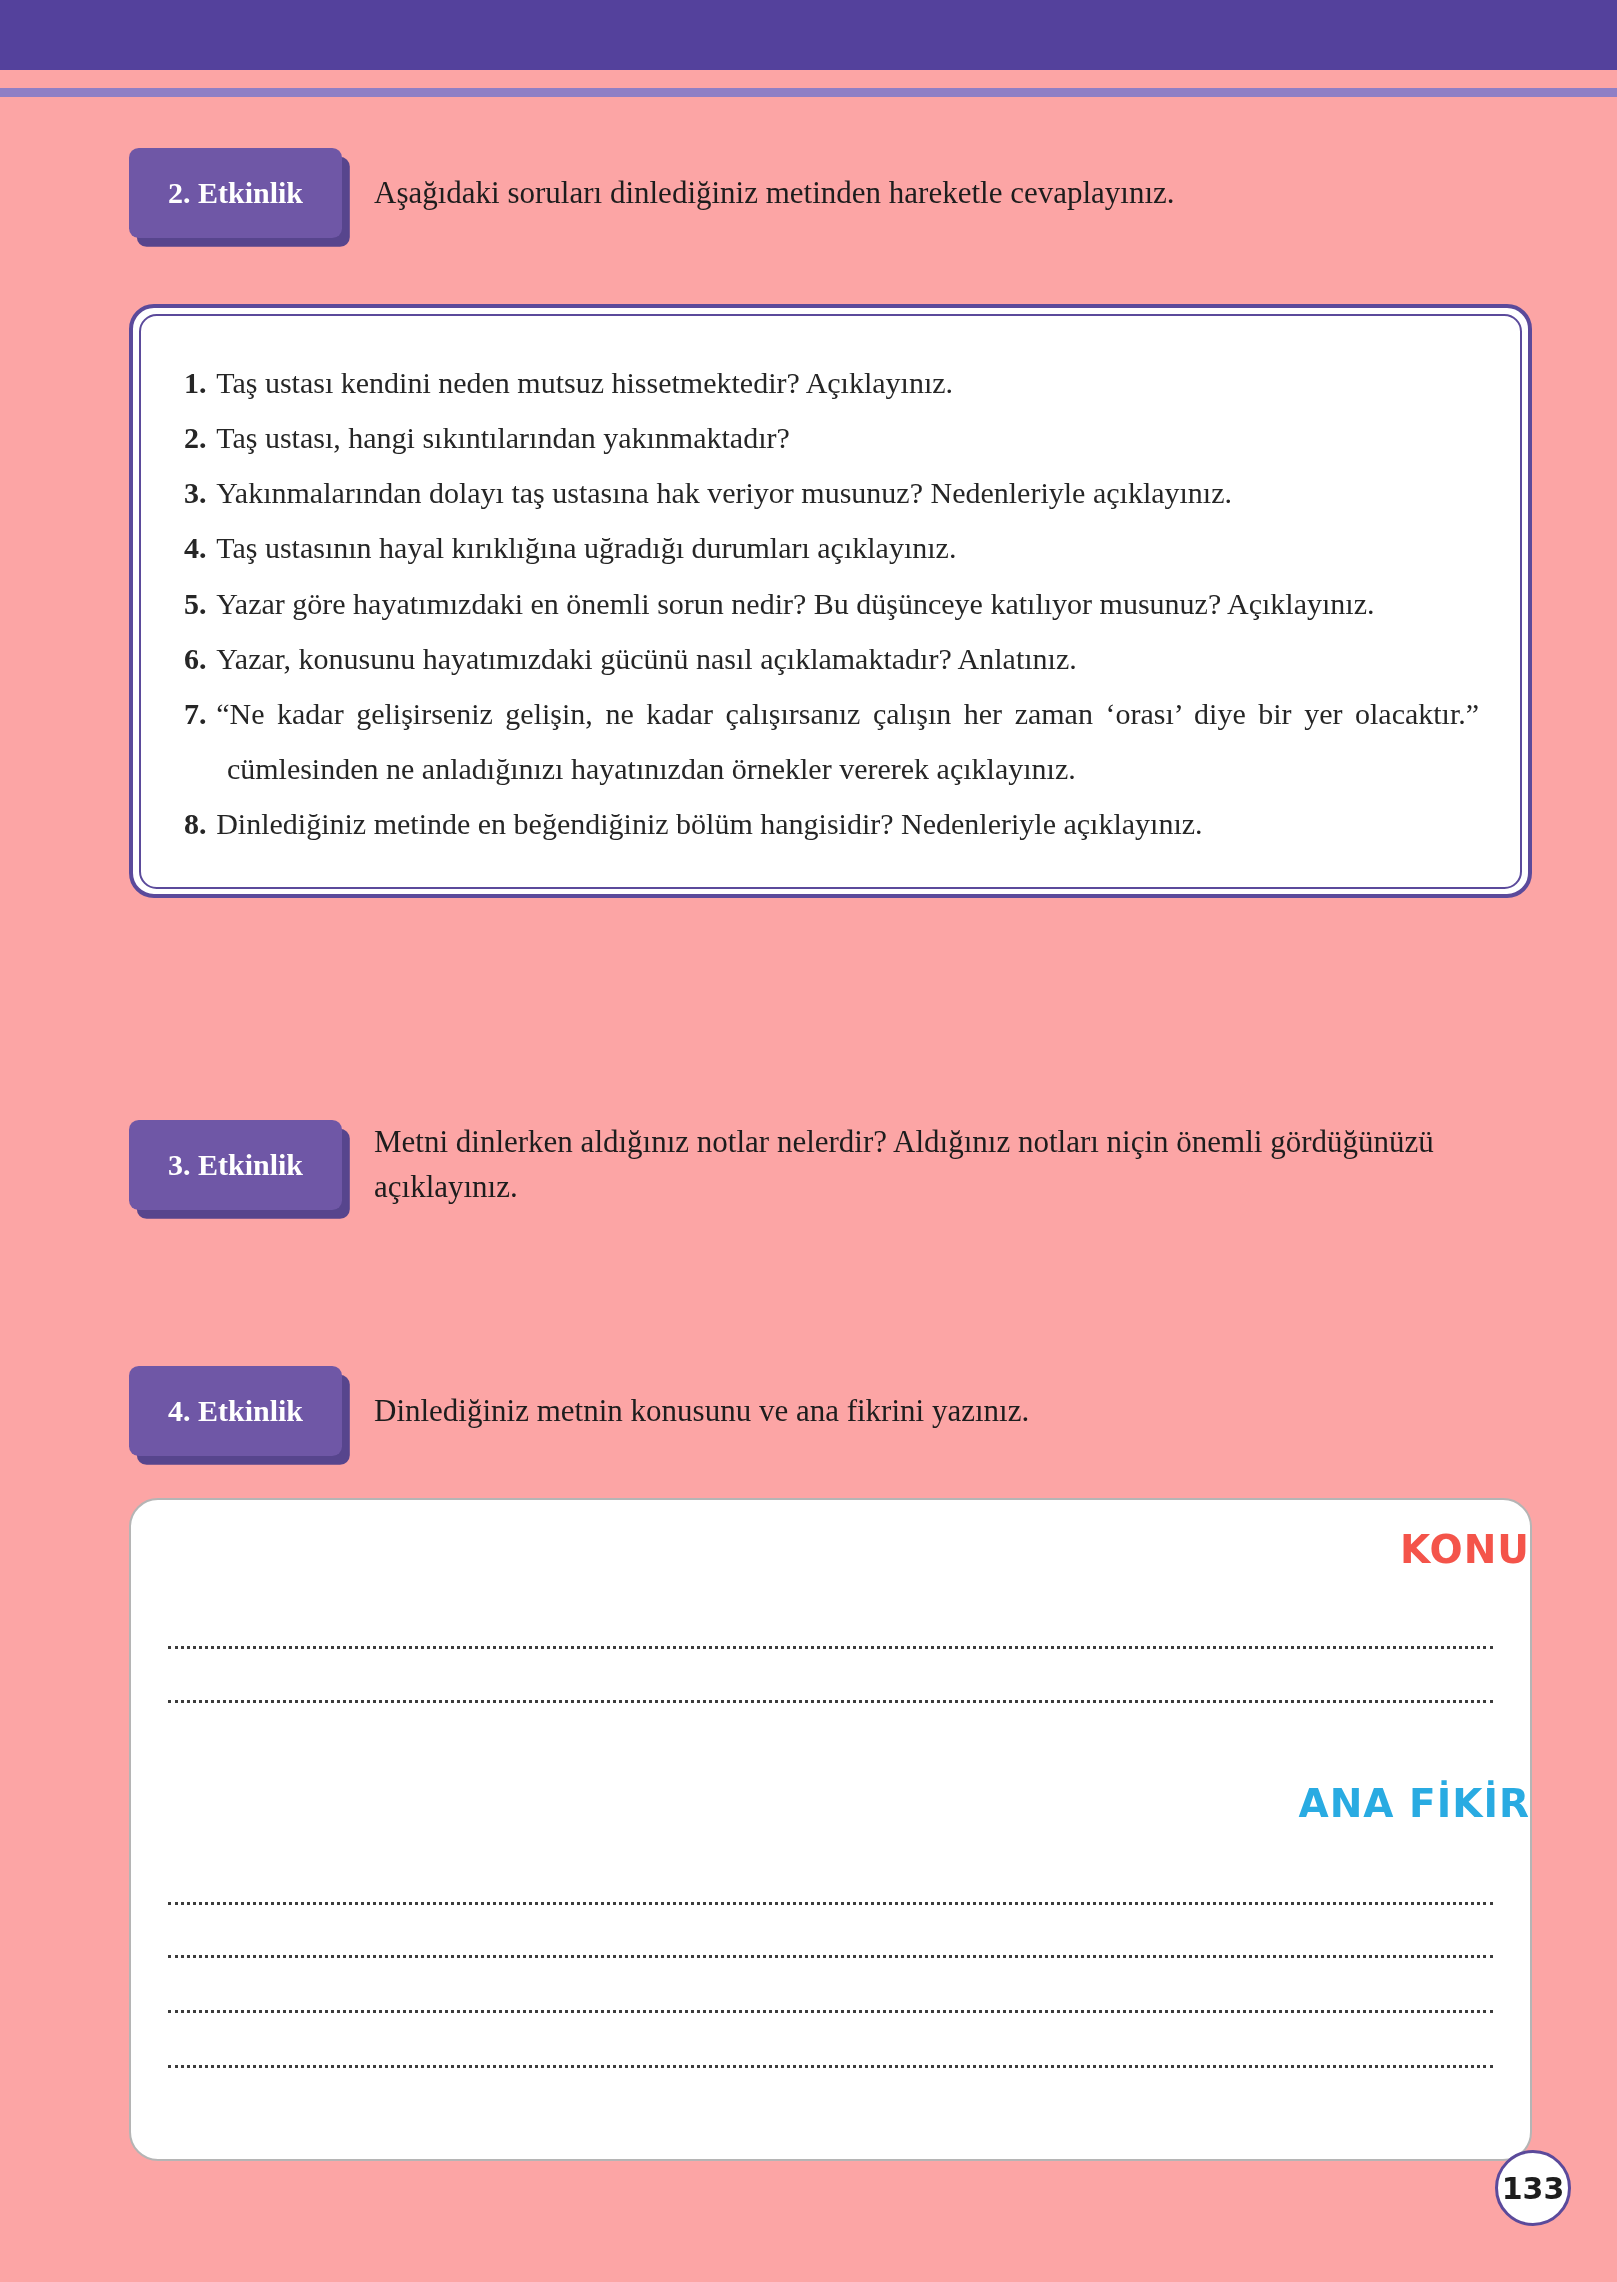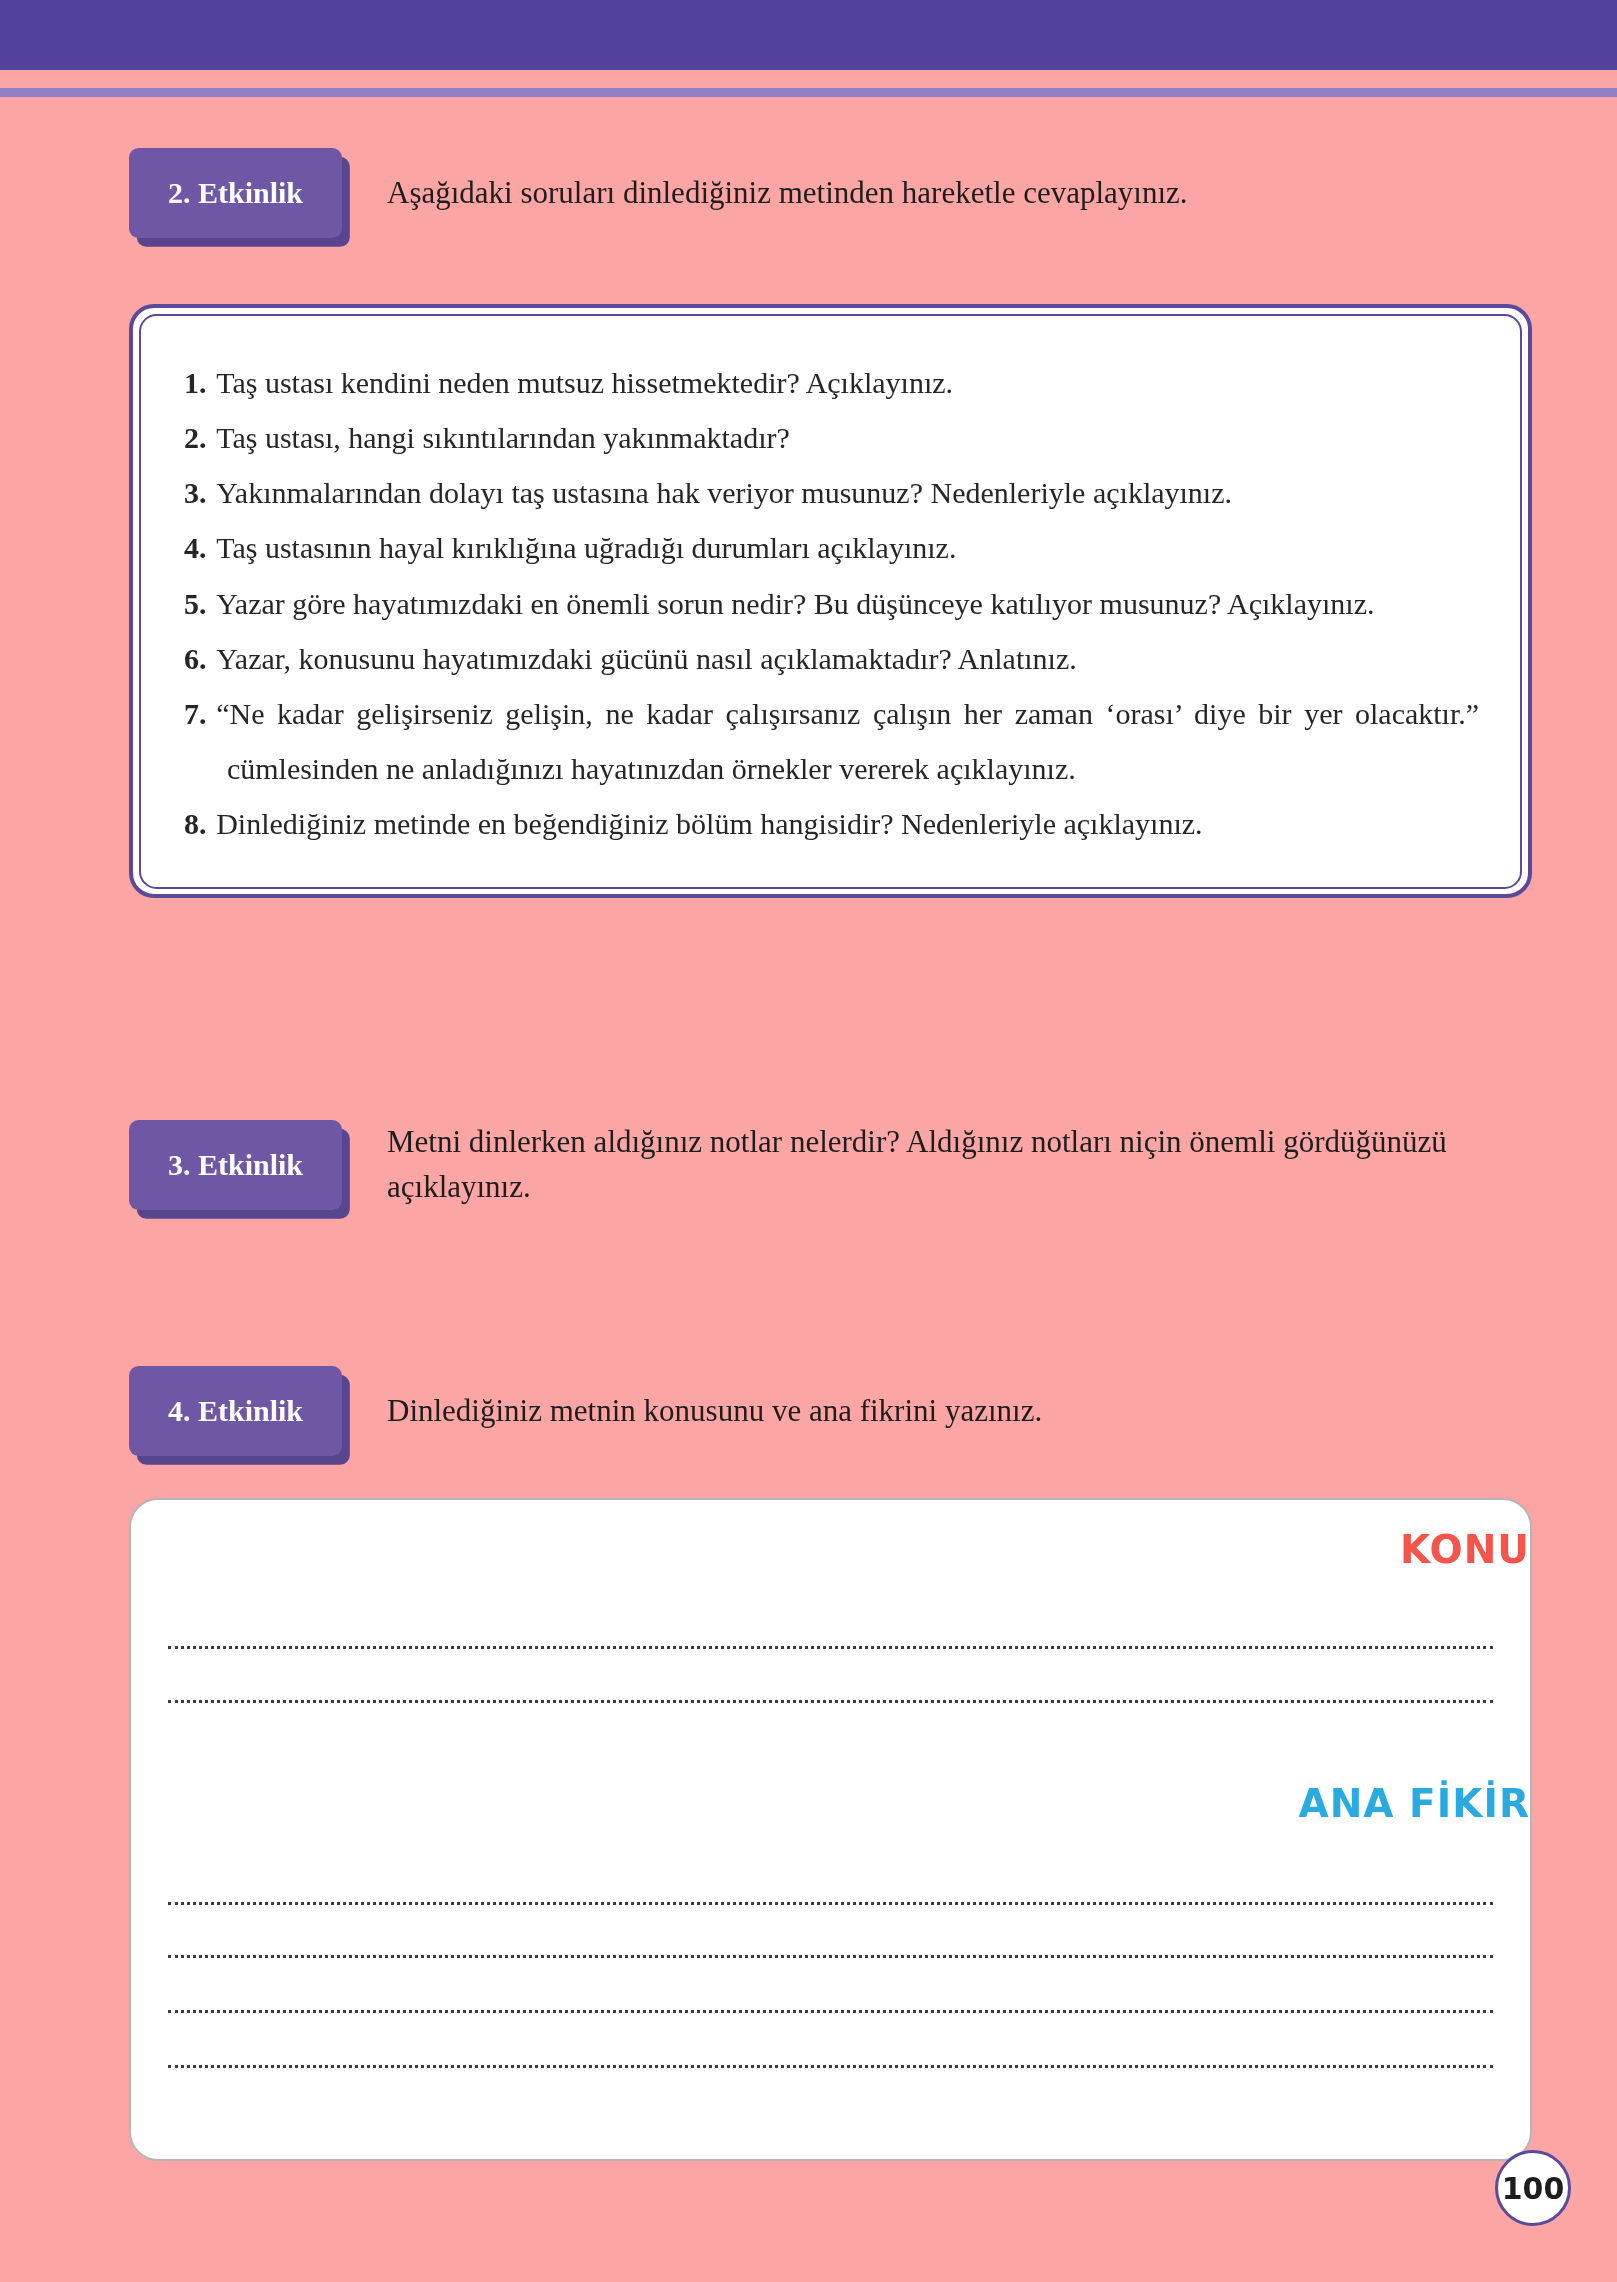--- a/index.html
+++ b/index.html
@@ -19,21 +19,21 @@
   
   .activity-row{position:absolute;left:129px;right:86px;display:flex;align-items:center;}
   .badge{
     flex:none;width:213px;height:90px;
     background:#6f57a6;border-radius:9.8px;
     box-shadow:7.8px 8.8px 0 #57458d;
     color:#ffffff;display:flex;align-items:center;justify-content:center;
     font-weight:bold;font-size:30px;font-family:"Liberation Serif", serif;
   }
   .instruction{
-    flex:1;margin-left:45px;
+    flex:1;margin-left:32px;
     font-size:31px;line-height:1.45;color:#1d1d1d;
   }
 
   
   .qbox-outer{
     position:absolute;top:304px;left:129px;right:86px;
     border:4.9px solid #5b4a9b;border-radius:25px;padding:5.9px;
     background:#ffffff;
   }
   .qbox-inner{
@@ -126,17 +126,17 @@
     <div class="dotline dl-k2"></div>
 
     <div class="anafikir-heading">ANA FİKİR</div>
     <div class="dotline dl-a1"></div>
     <div class="dotline dl-a2"></div>
     <div class="dotline dl-a3"></div>
     <div class="dotline dl-a4"></div>
   </div>
 
   <div class="page-badge">
-    <span>100</span>
+    <span>133</span>
   </div>
 
 </div>
 
 
 </body></html>

